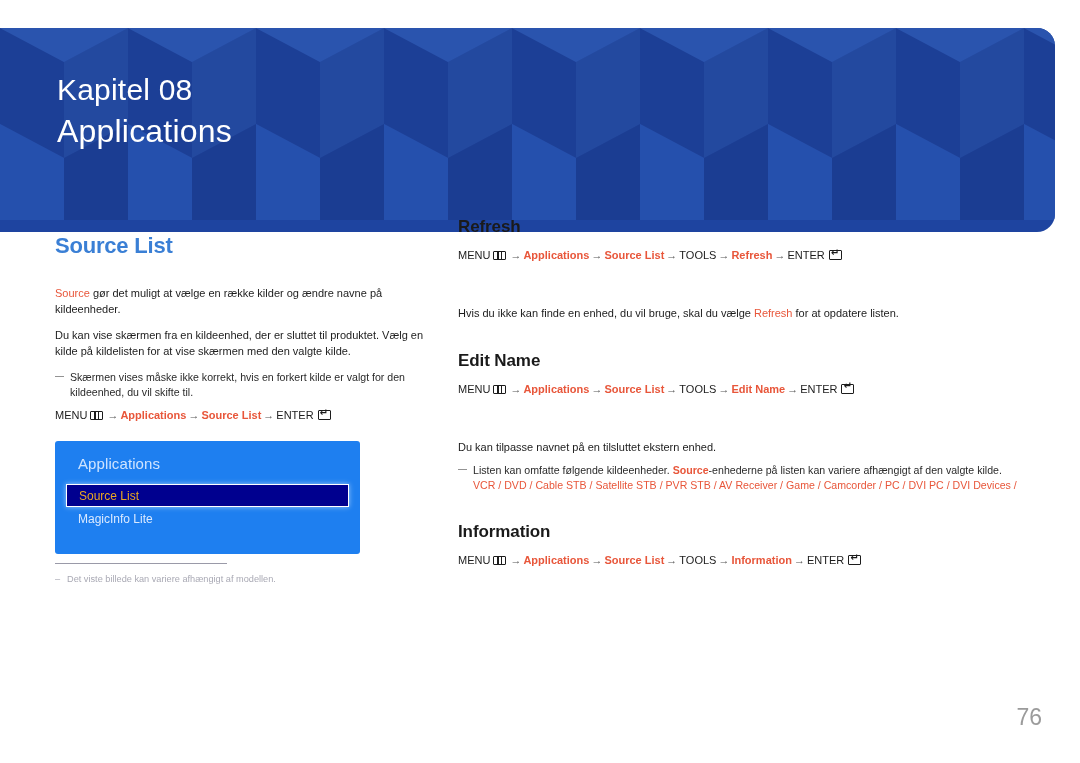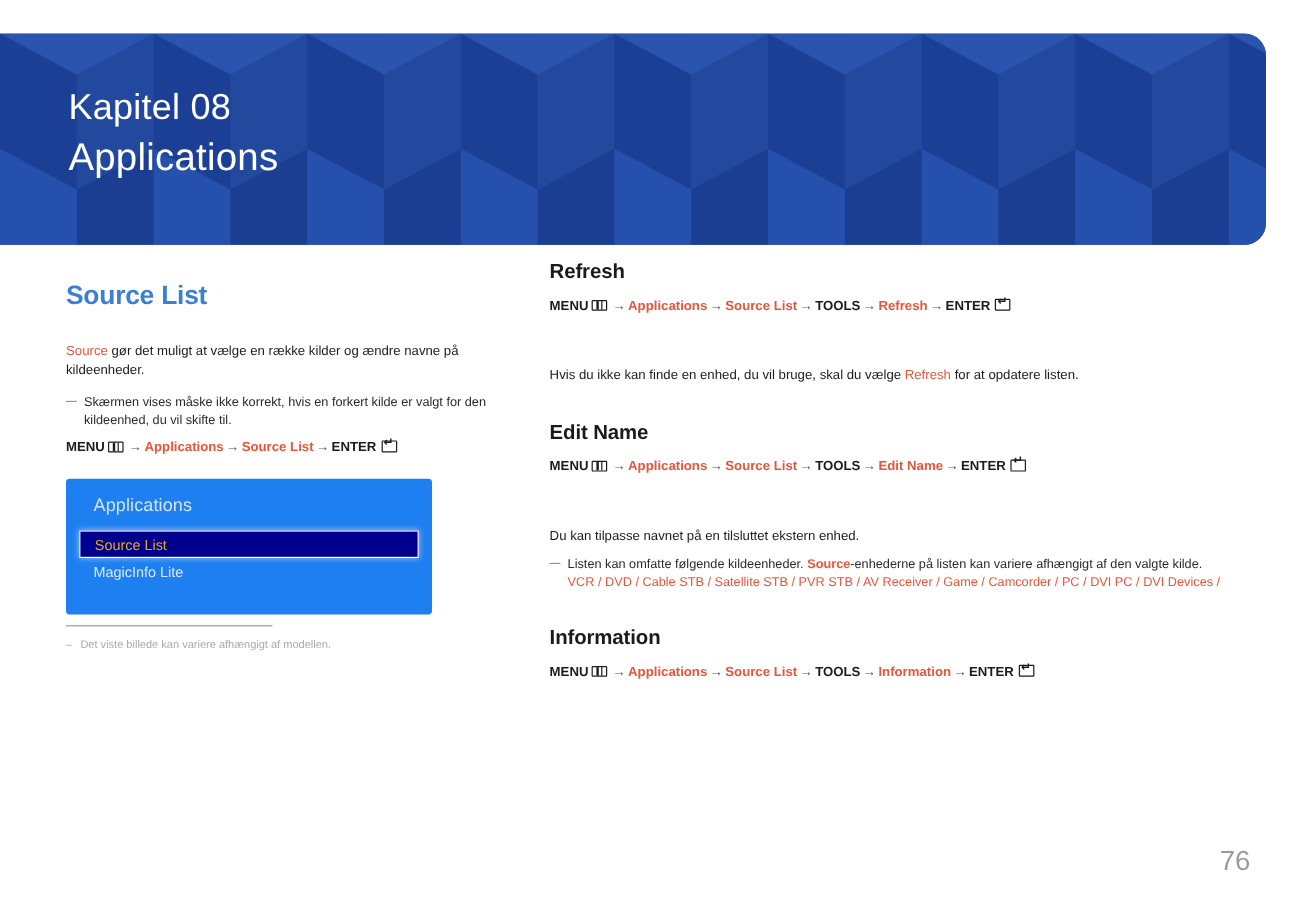--- a/index.html
+++ b/index.html
@@ -8,21 +8,21 @@
     background: #ffffff;
     font-family: "Liberation Sans", "DejaVu Sans", sans-serif;
     -webkit-font-smoothing: antialiased;
   }
   .page { position: relative; width: 1080px; height: 763px; overflow: hidden; }
 
   
   .banner {
     position: absolute;
     left: 0; top: 28px;
-    width: 1055px; height: 176px;
+    width: 1055px; height: 204px;
     background: #1e44a0;
     border-top-right-radius: 18px;
     border-bottom-right-radius: 18px;
     overflow: hidden;
     padding-left: 40px;
   }
   .banner-pattern { position: absolute; inset: 0; }
   .banner-title-wrap {
     position: absolute; left: 57px; top: 42px;
     color: #ffffff;
@@ -85,21 +85,21 @@
 
   
   .menupath {
     font-size: 11px;
     line-height: 16px;
     color: #1c1c1c;
     font-weight: 700;
     margin-bottom: 9px;
     white-space: nowrap;
   }
-  .menupath .plain { font-weight: 700; color: #1c1c1c; }
+  .menupath .plain { font-weight: 400; color: #1c1c1c; }
   .menupath .item  { font-weight: 700; color: #e8563a; }
   .menupath .arrow { font-weight: 400; color: #555; padding: 0 2px; }
 
   .ico-menu {
     display: inline-block;
     width: 13px; height: 9px;
     border: 1.4px solid #1c1c1c;
     border-radius: 1px;
     position: relative;
     vertical-align: -1px;
@@ -205,20 +205,21 @@
   </div>
 
   <div class="col-left">
 
     <h1 class="section-title">Source List</h1>
 
     <p class="body">
       <span class="hl">Source</span><span> gør det muligt at vælge en række kilder og ændre navne på kildeenheder.</span>
     </p>
 
+    <p class="body">Du kan vise skærmen fra en kildeenhed, der er sluttet til produktet. Vælg en kilde på kildelisten for at vise skærmen med den valgte kilde.</p>
 
     <div class="note">Skærmen vises måske ikke korrekt, hvis en forkert kilde er valgt for den kildeenhed, du vil skifte til.</div>
 
     <div class="menupath">
       <span class="plain">MENU</span><span class="ico-menu"></span><span class="arrow">→</span><span class="item">Applications</span><span class="arrow">→</span><span class="item">Source List</span><span class="arrow">→</span><span class="plain">ENTER</span><span class="ico-enter"><span class="arrowglyph">↵</span></span>
     </div>
 
     <div class="osd">
       <div class="osd-title">Applications</div>
       <div class="osd-row selected">

